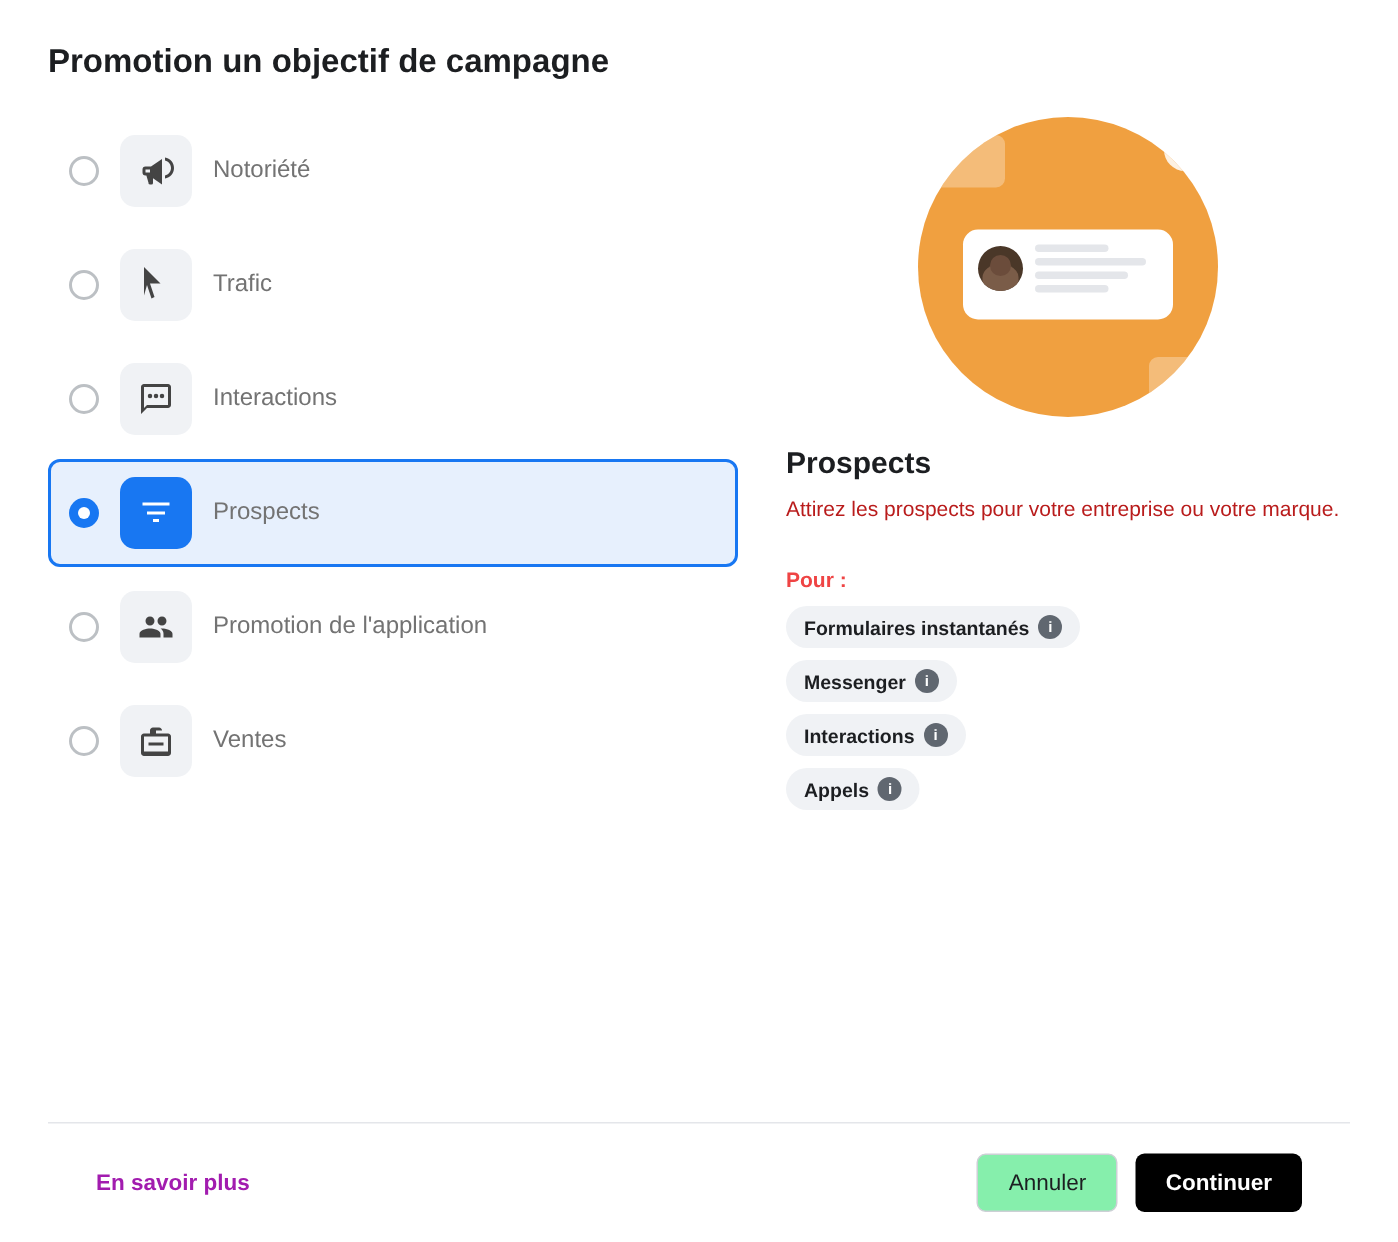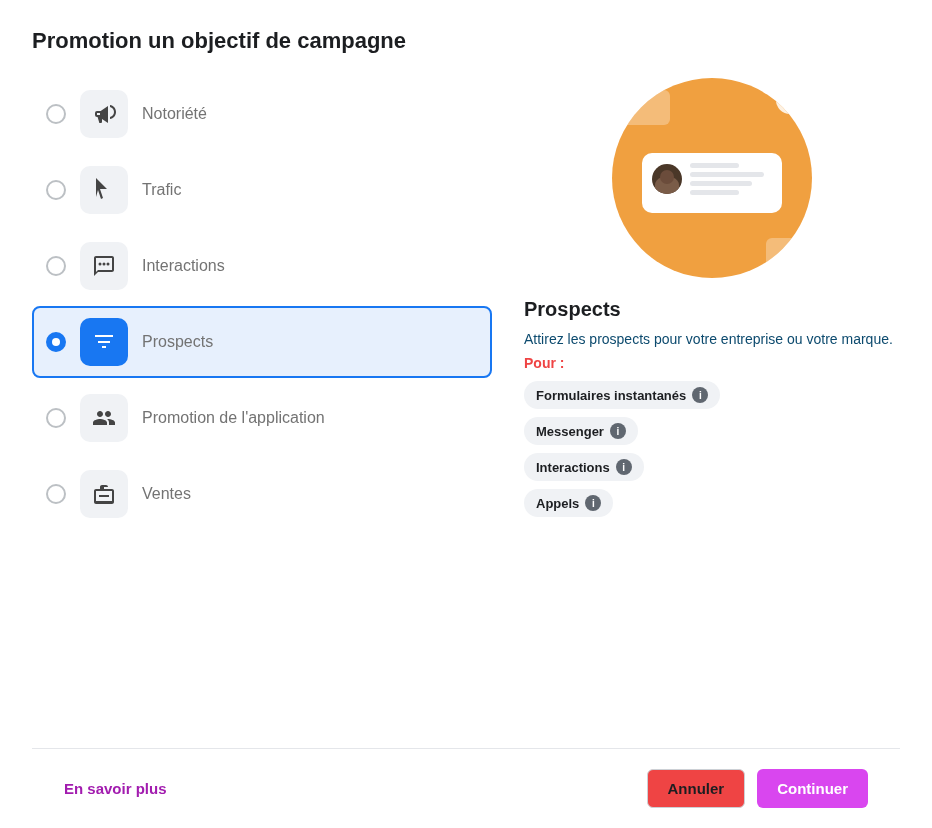--- a/index.html
+++ b/index.html
@@ -247,23 +247,23 @@
 
     .detail-title {
       font-size: 20px;
       font-weight: 700;
       color: #1c1e21;
       margin-bottom: 8px;
     }
 
     .detail-desc {
       font-size: 14px;
-      color: #0c4a6e;
+      color: #b91c1c;
       line-height: 1.5;
-      margin-bottom: 5px;
+      margin-bottom: 28px;
     }
 
     .detail-for-label {
       font-size: 14px;
       font-weight: 700;
       color: #ef4444;
       margin-bottom: 10px;
     }
 
     .tags-list {
@@ -320,32 +320,32 @@
     }
 
     .footer-actions {
       display: flex;
       gap: 12px;
     }
 
     .btn-cancel {
       padding: 10px 20px;
       border: 1px solid #ccd0d5;
-      background: #ef4444;
+      background: #86efac;
       border-radius: 6px;
       font-size: 15px;
-      font-weight: 700;
+      font-weight: 400;
       color: #1c1e21;
       cursor: pointer;
     }
 
     .btn-continue {
       padding: 10px 20px;
       border: none;
-      background: #d946ef;
+      background: #000000;
       border-radius: 6px;
       font-size: 15px;
       font-weight: 600;
       color: #fff;
       cursor: pointer;
     }
   </style>
 </head>
 <body>
 

